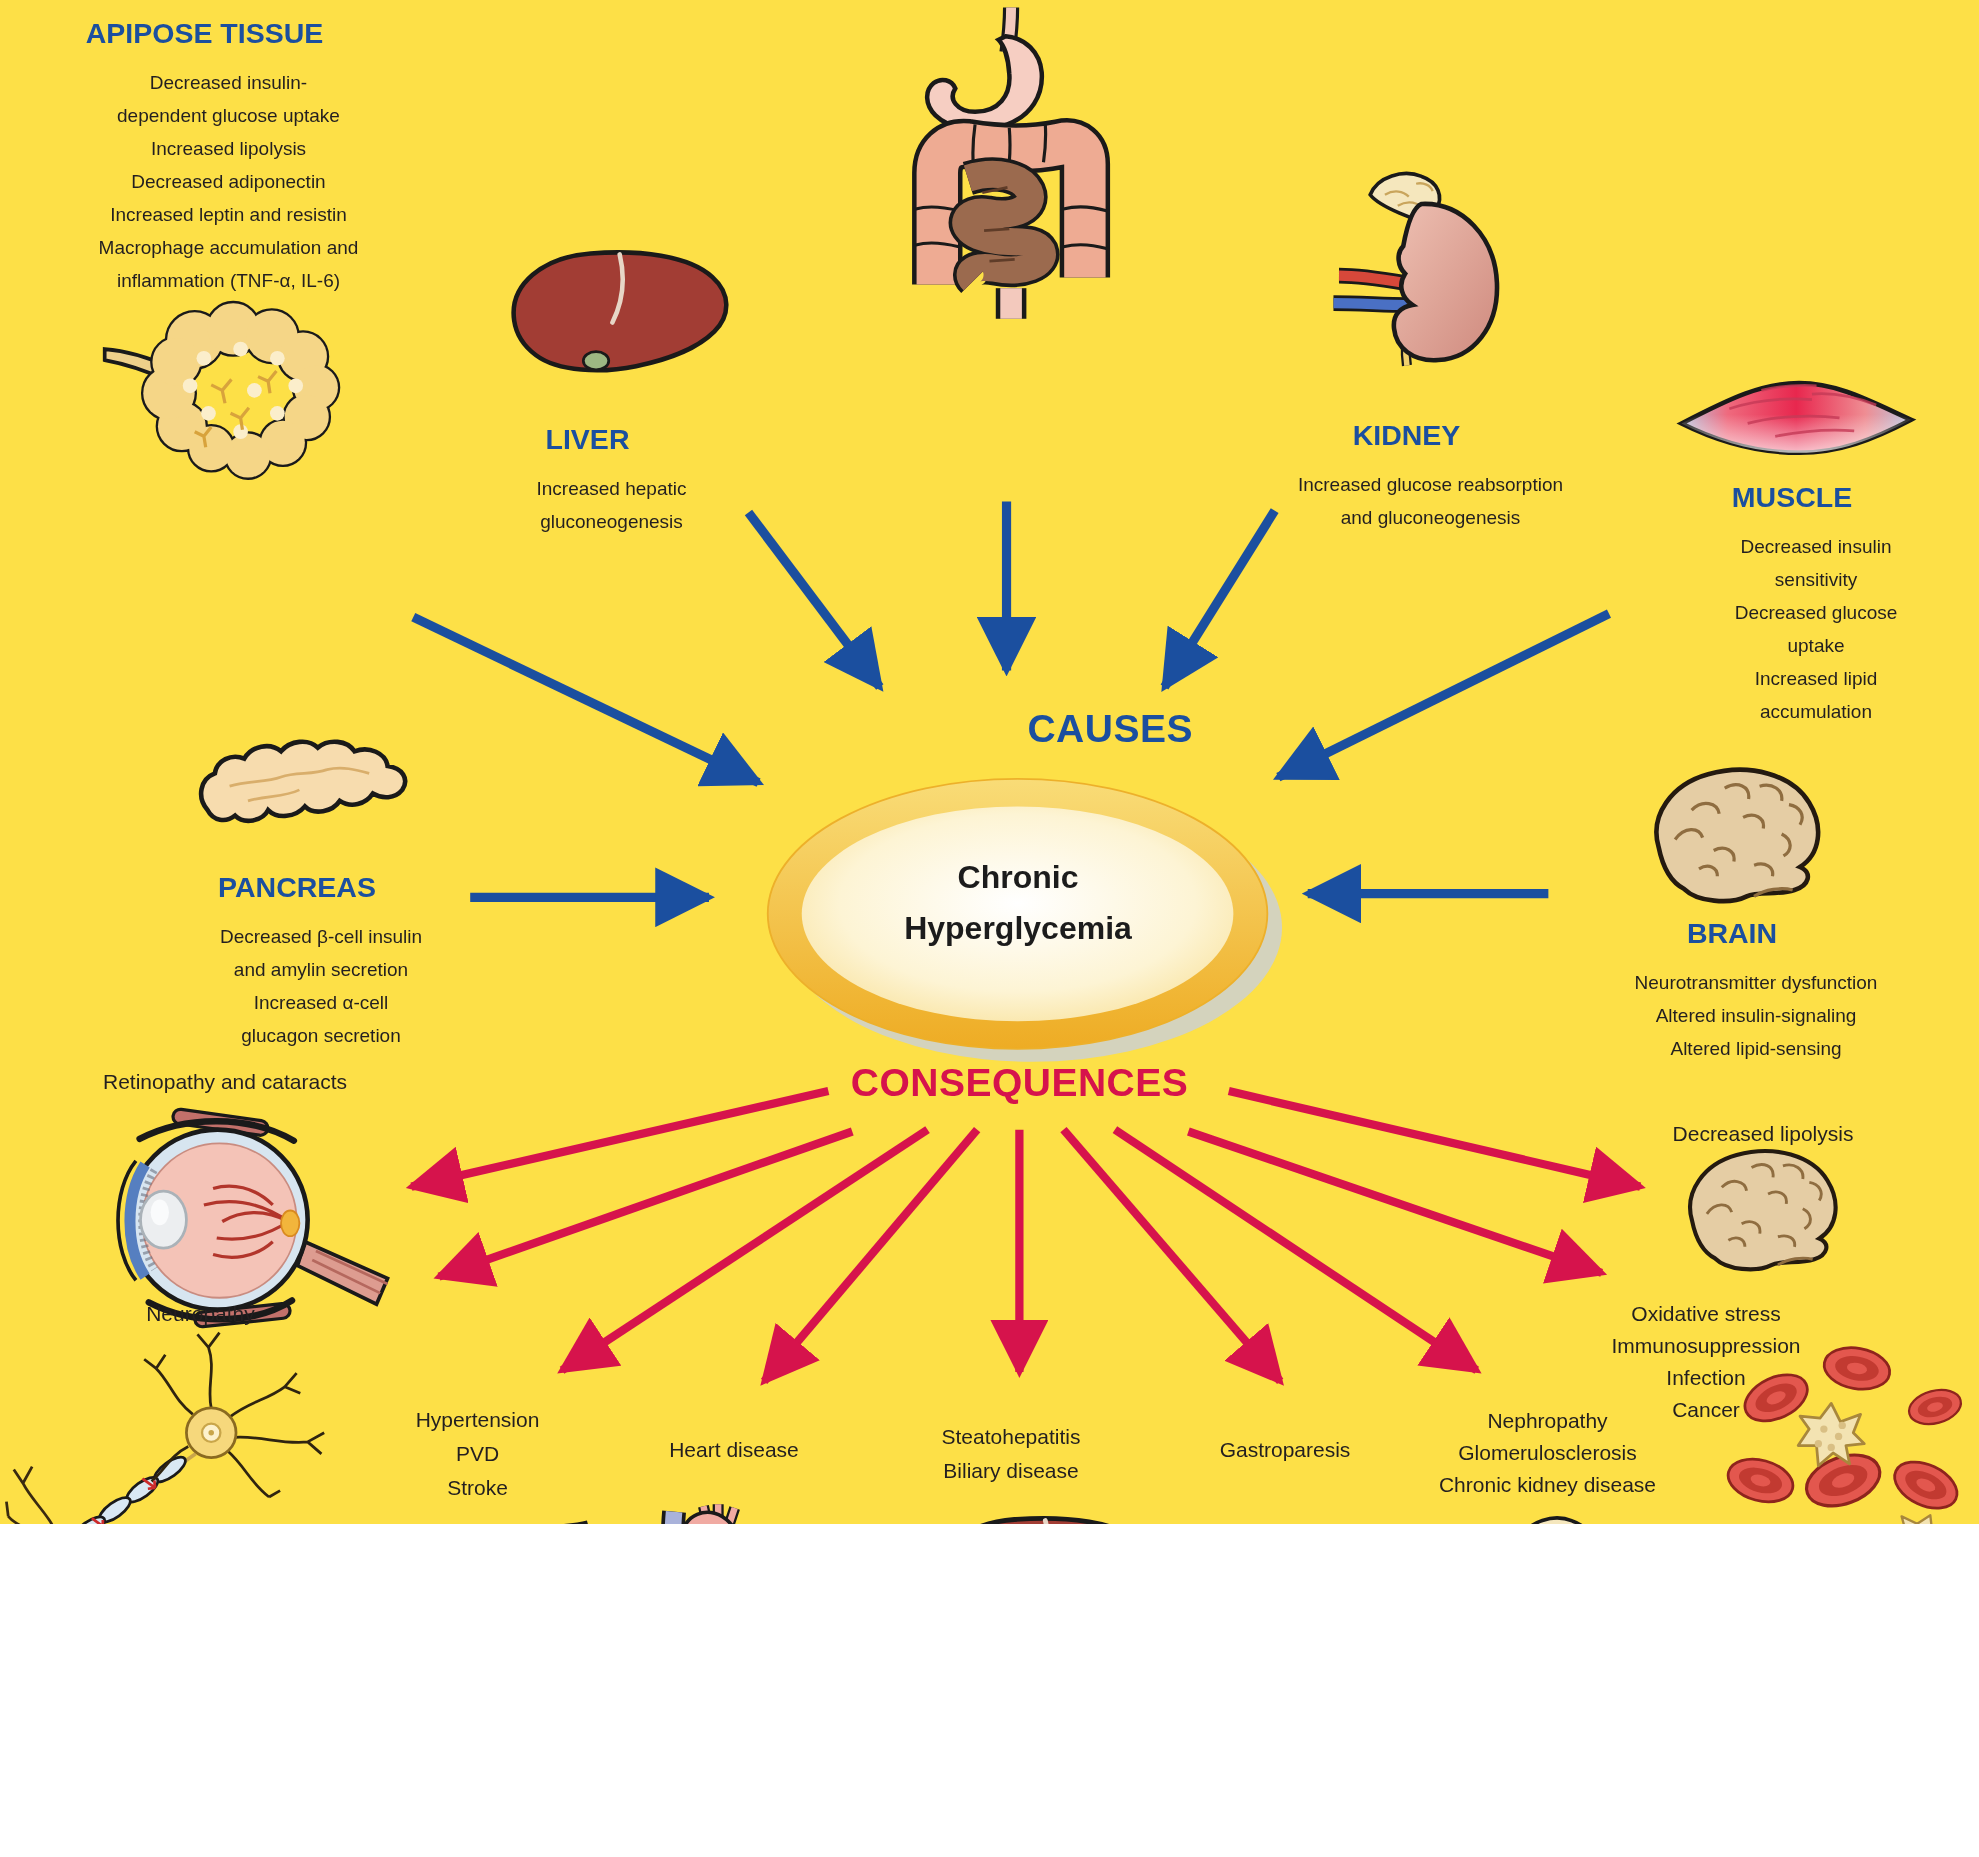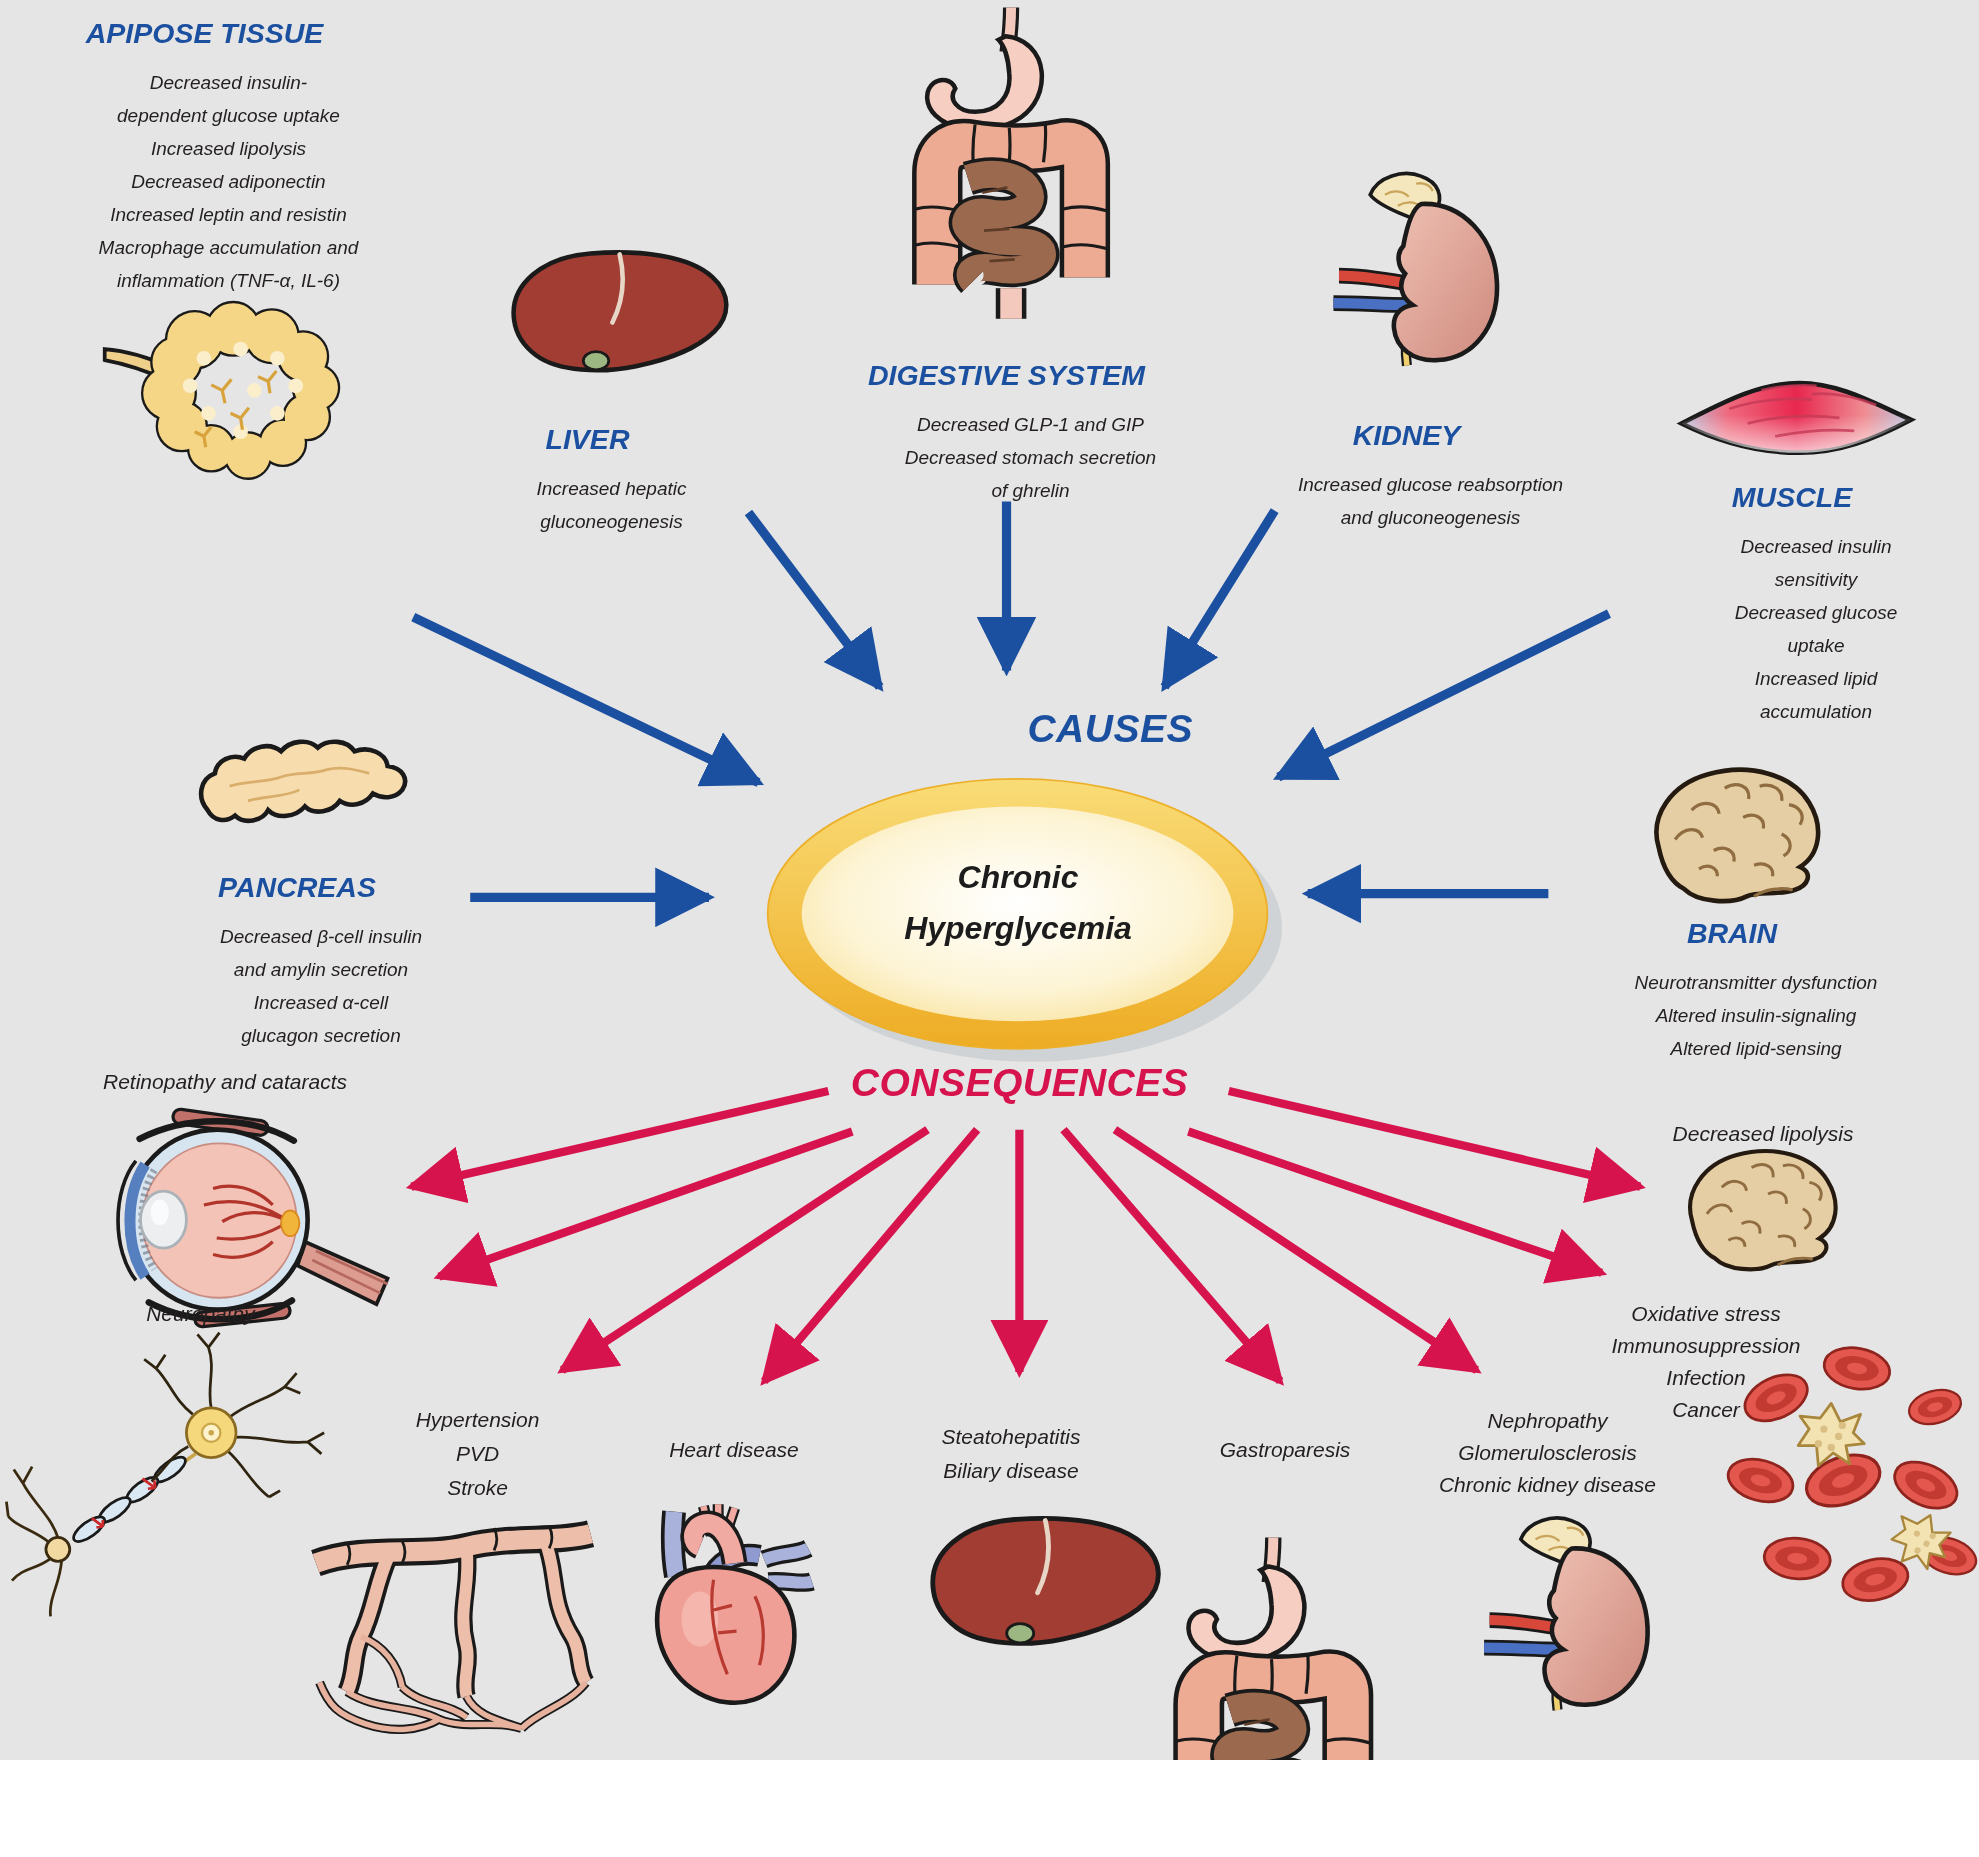--- a/index.html
+++ b/index.html
@@ -1,17 +1,17 @@
 <!DOCTYPE html>
 <html style="font-size:14.7px"><head>
 <meta charset="utf-8">
 <style>
   html,body{margin:0;padding:0;background:#fff;}
-  .canvas{position:relative;width:1980px;height:1760px;background:#e5e5e5;
-    font-family:"Liberation Sans",sans-serif;color:#231f20;overflow:hidden;font-style:italic;}
+  .canvas{position:relative;width:1980px;height:1524px;background:#fde047;
+    font-family:"Liberation Sans",sans-serif;color:#231f20;overflow:hidden;}
   #art{position:absolute;left:0;top:0;z-index:1;}
   .txt{position:absolute;z-index:2;text-align:center;white-space:pre-line;}
   .cause-head{font-weight:bold;color:#1b4f9f;font-size:28.5px;line-height:34px;}
   .cause-body{font-size:19px;line-height:33px;padding-left:48px;}
   .cons{font-size:21px;line-height:34px;}
   .big{font-weight:bold;font-size:39px;line-height:40px;letter-spacing:0.5px;}
   #causes-label{color:#1b4f9f;text-align:right;}
   #consequences-label{color:#d6134c;}
   .center-label{font-weight:bold;font-size:32px;line-height:51px;color:#1c1c1c;}
 </style>
@@ -329,26 +329,20 @@
 Macrophage accumulation and
 inflammation (TNF-α, IL-6)</div>
 </div>
 
 <div class="txt" style="left:404px;top:406px;width:367px">
   <div class="cause-head">LIVER</div>
   <div class="cause-body">Increased hepatic
 gluconeogenesis</div>
 </div>
 
-<div class="txt" style="left:786px;top:342px;width:441px">
-  <div class="cause-head">DIGESTIVE SYSTEM</div>
-  <div class="cause-body">Decreased GLP-1 and GIP
-Decreased stomach secretion
-of ghrelin</div>
-</div>
 
 <div class="txt" style="left:1177px;top:402px;width:459px">
   <div class="cause-head">KIDNEY</div>
   <div class="cause-body">Increased glucose reabsorption
 and gluconeogenesis</div>
 </div>
 
 <div class="txt" style="left:1644px;top:464px;width:296px">
   <div class="cause-head">MUSCLE</div>
   <div class="cause-body">Decreased insulin

